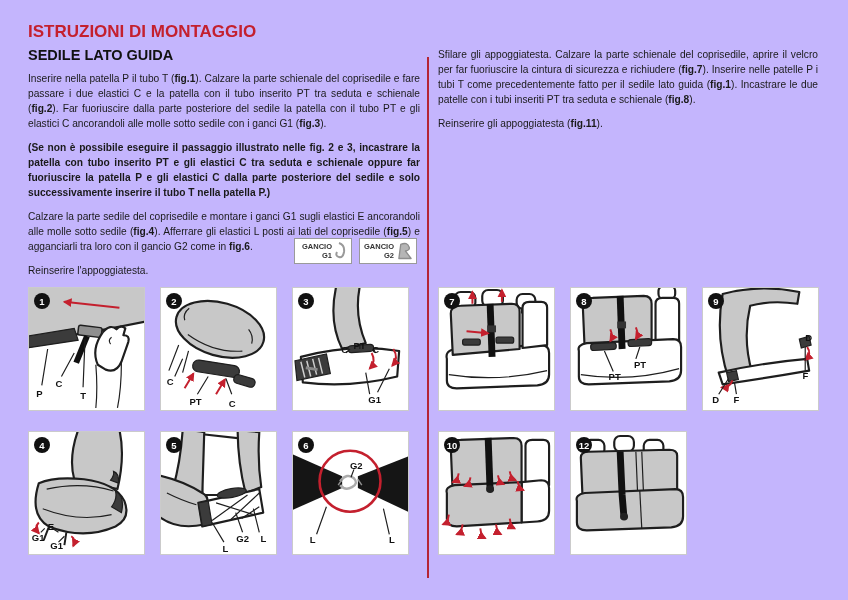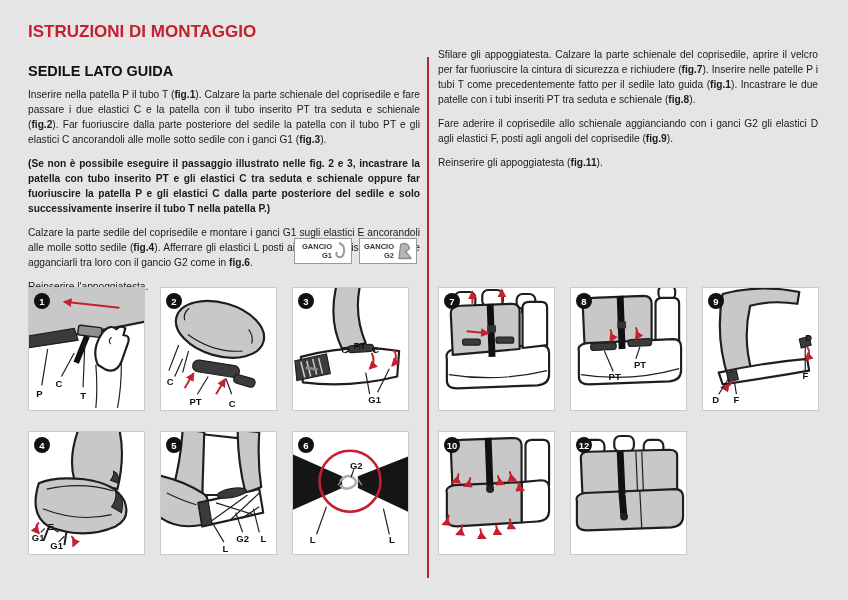--- a/index.html
+++ b/index.html
@@ -1,22 +1,22 @@
 <!DOCTYPE html>
 <html><head>
 <meta charset="utf-8">
 <style>
   html,body{margin:0;padding:0;background:#fff;}
-  .page{position:relative;width:848px;height:600px;background:#e5e5e5;overflow:hidden;
+  .page{position:relative;width:848px;height:600px;background:#c4b5fd;overflow:hidden;
         font-family:"Liberation Sans",sans-serif;color:#1a1a1a;}
   .main-title{position:absolute;left:28px;top:22px;font-size:17px;font-weight:bold;color:#c4202e;}
   .col{position:absolute;top:47px;}
   #col-left{left:28px;width:392px;}
   #col-right{left:438px;width:380px;}
-  .col h2{margin:16px 0 8px 0;font-size:14.5px;font-weight:bold;color:#111;}
+  .col h2{margin:0 0 8px 0;font-size:14.5px;font-weight:bold;color:#111;}
   .col p{margin:0 0 9px 0;font-size:10.2px;line-height:15px;text-align:justify;}
   .col p.bold{font-weight:700;}
   .divider{position:absolute;left:427px;top:57px;width:2px;height:521px;background:#b52534;}
   .hooks{position:absolute;left:294px;top:238px;display:flex;gap:7px;}
   .hook-box{width:58px;height:26px;border:1px solid #9a9a9a;box-sizing:border-box;
             display:flex;align-items:center;justify-content:flex-end;gap:3px;padding:1px 4px;background:#fff;}
   .hook-text{font-size:7.5px;font-weight:bold;line-height:1.25;text-align:right;color:#333;}
   .fig-grid{position:absolute;top:287px;display:grid;grid-template-columns:repeat(3,117px);
             grid-auto-rows:124px;column-gap:15px;row-gap:20px;}
   #grid-left{left:28px;} #grid-right{left:438px;}
@@ -74,21 +74,20 @@
         <span>G2</span>
       </div>
       <svg width="16" height="20" viewBox="0 0 16 20">
         <path d="M4,3q7,-3 9,3q1,3 -4,4l6,8H2Z" fill="#b5b5b5" stroke="#8d8d8d" stroke-width="1.4" stroke-linejoin="round"></path>
       </svg>
     </div>
   </div>
 
   <div class="col" id="col-right">
     <p>Sfilare gli appoggiatesta. Calzare la parte schienale del coprisedile, aprire il velcro per far fuoriuscire la cintura di sicurezza e richiudere (<b>fig.7</b>). Inserire nelle patelle P i tubi T come precedentemente fatto per il sedile lato guida (<b>fig.1</b>). Incastrare le due patelle con i tubi inseriti PT tra seduta e schienale (<b>fig.8</b>).</p>
-    <p>Fare aderire il coprisedile allo schienale aggianciando con i ganci G2 gli elastici D agli elastici F, posti agli angoli del coprisedile (<b>fig.9</b>).</p>
     <p>Reinserire gli appoggiatesta (<b>fig.11</b>).</p>
   </div>
 
   <div class="fig-grid" id="grid-left">
 
     <div class="fig">
       <div class="badge">1</div>
       <svg viewBox="0 0 117 124">
         <path class="g" d="M-2,-2H119V34Q70,44 30,50L-2,55Z"></path>
         <path class="d" d="M-2,49L46,41L50,53L-2,61Z"></path>

